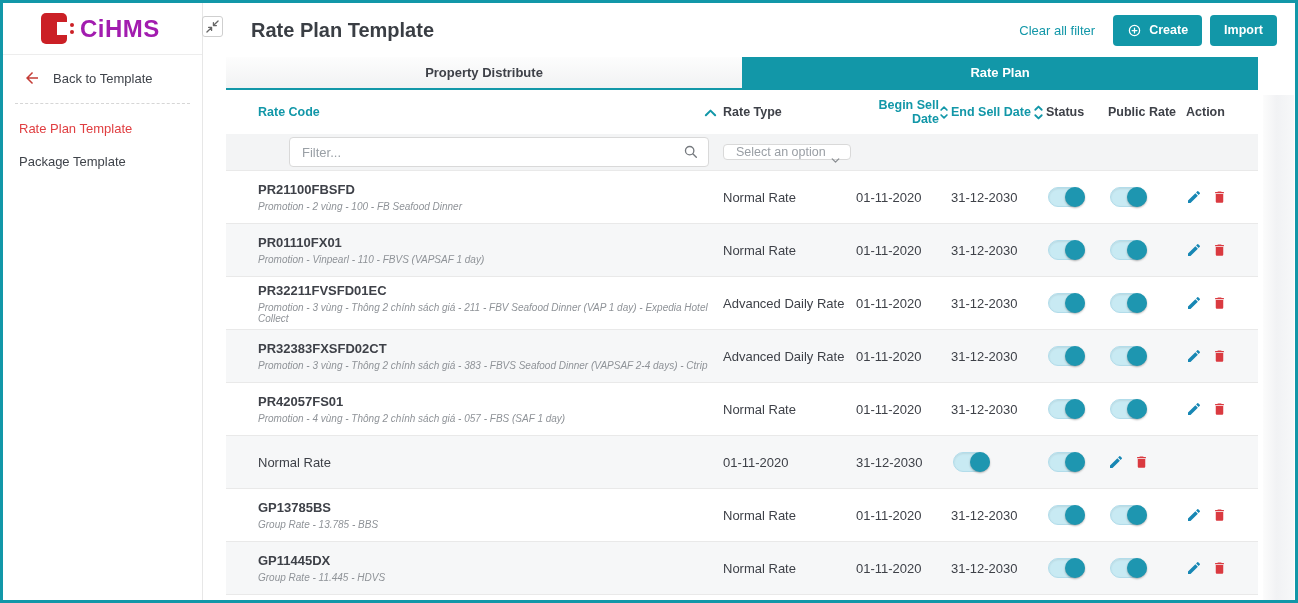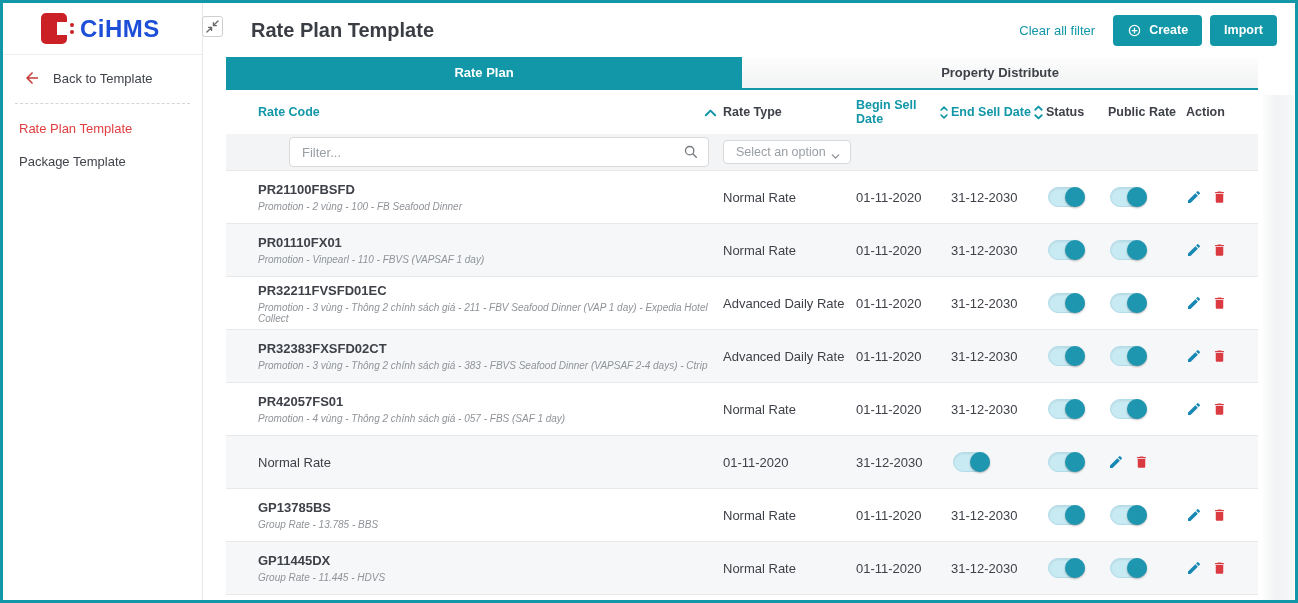--- a/index.html
+++ b/index.html
@@ -6,21 +6,21 @@
   html,body { width:1298px; height:603px; font-family:"Liberation Sans", sans-serif; background:#fff; }
   .frame { position:relative; width:1298px; height:603px; border:3px solid #1297a8; background:#fff; overflow:hidden; }
 
   
   .sidebar { position:absolute; left:0; top:0; bottom:0; width:200px; background:#fff; border-right:1px solid #e7e7e7; }
   .logo-row { height:52px; display:flex; align-items:center; padding-left:38px; border-bottom:1px solid #ededed; }
   .logo-mark { position:relative; width:26px; height:31px; background:#cb2026; border-radius:5px; flex:0 0 auto; }
   .logo-mark::after { content:''; position:absolute; right:-1px; top:9px; width:11px; height:13px; background:#fff; }
   .logo-dots { position:absolute; right:-7px; top:10px; display:flex; flex-direction:column; gap:3px; }
   .logo-dots span { width:4px; height:4px; border-radius:50%; background:#cb2026; }
-  .logo-text { margin-left:13px; font-size:24px; color:#1d4ed8; font-weight:bold; letter-spacing:0.5px; }
+  .logo-text { margin-left:13px; font-size:24px; color:#a21caf; font-weight:bold; letter-spacing:0.5px; }
 
   .back-row { display:flex; align-items:center; gap:12px; padding:14px 16px 12px 20px; cursor:pointer; }
   .back-row .label { font-size:13px; color:#3f434a; }
   .side-divider { border-top:1px dashed #d6d6d6; margin:4px 12px 8px 12px; }
   .side-section { font-size:12.5px; color:#9aa0a6; padding:8px 16px 6px 16px; }
   .side-item { font-size:13px; padding:9px 16px; cursor:pointer; color:#3f434a; }
   .side-item.active { color:#e03e41; }
 
   
   .collapse-btn { position:absolute; left:199px; top:13px; width:21px; height:21px; background:#fff; border:1px solid #cfcfcf; border-radius:3px; display:flex; align-items:center; justify-content:center; cursor:pointer; z-index:5; }
@@ -37,32 +37,32 @@
 
   
   .tabbar { display:flex; height:33px; border-bottom:2px solid #1297a8; }
   .tab { flex:1; display:flex; align-items:center; justify-content:center; font-size:13px; font-weight:bold; cursor:pointer; }
   .tab.active { background:#1297a8; color:#fff; }
   .tab.inactive { background:linear-gradient(180deg,#fdfdfd,#f1f2f3); color:#3e4148; }
 
   
   .grid { display:grid; grid-template-columns:1fr 133px 95px 95px 62px 78px 40px; align-items:center; padding:0 32px; }
   .thead { height:44px; }
-  .th { font-size:12.5px; font-weight:bold; color:#3e4148; display:flex; align-items:center; }
+  .th { font-size:12.5px; font-weight:bold; color:#3e4148; display:flex; align-items:center;text-align:right; }
   .th.sortable { color:#1297a8; cursor:pointer; }
   .th-code { justify-content:space-between; padding-right:6px; }
   .th-dates { justify-content:space-between; padding-right:2px; }
 
   
   .filter-row { height:36px; background:#f3f4f5; }
   .filter-box { position:relative; width:calc(100% - 14px);padding-left:31px; }
   .filter-input { width:100%; height:30px; border:1px solid #d9d9d9; border-radius:4px; padding:0 34px 0 12px; font-size:13px; color:#555; font-family:"Liberation Sans", sans-serif; background:#fff; outline:none; }
   .filter-input::placeholder { color:#9aa0a6; }
   .search-icon { position:absolute; right:10px; top:7px; }
-  .select-box { position:relative; width:128px; height:24px; border:1px solid #d9d9d9; border-radius:4px; background:#fff; display:flex; align-items:center; padding-left:12px; font-size:12.5px; color:#999ea4; cursor:pointer; }
+  .select-box { position:relative; width:128px; height:16px; border:1px solid #d9d9d9; border-radius:4px; background:#fff; display:flex; align-items:center; padding-left:12px; font-size:12.5px; color:#999ea4; cursor:pointer; }
   .select-box svg { position:absolute; right:8px; top:9px; }
 
   
   .tr { height:53px; border-top:1px solid #e9e9e9; background:#fff; }
   .tr.alt { background:#f6f7f8; }
   .td { font-size:13px; color:#3e4148; }
   .td-code .code { font-size:13px; font-weight:bold; color:#3e4148; }
   .td-code .desc { font-size:10px; font-style:italic; color:#8f9398; margin-top:4px; }
   .td-toggle { padding-left:2px; }
   .toggle { width:37px; height:20px; border-radius:10px; background:#c8eaf3; border:1px solid #b2dcea; position:relative; box-shadow:inset 0 1px 2px rgba(0,0,0,.08); cursor:pointer; }
@@ -118,22 +118,22 @@
         <span>Create</span>
       </button>
       <button class="btn">
         <span>Import</span>
       </button>
     </div>
 
     <div class="main-inner">
 
       <div class="tabbar">
+        <div class="tab inactive">Property Distribute</div>
         <div class="tab active">Rate Plan</div>
-        <div class="tab inactive">Property Distribute</div>
       </div>
 
       <div class="grid thead">
         <div class="th sortable th-code">
           <span>Rate Code</span>
           <svg width="13" height="9" viewBox="0 0 14 9">
               <path d="M2 7.5L7 2.5l5 5" stroke="#1297a8" stroke-width="2.2" fill="none" stroke-linecap="round" stroke-linejoin="round"></path>
             </svg>
         </div>
         <div class="th">

